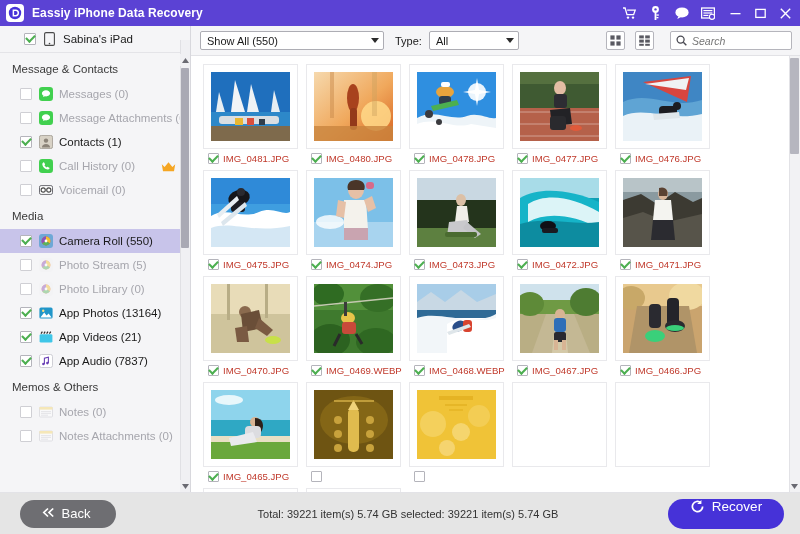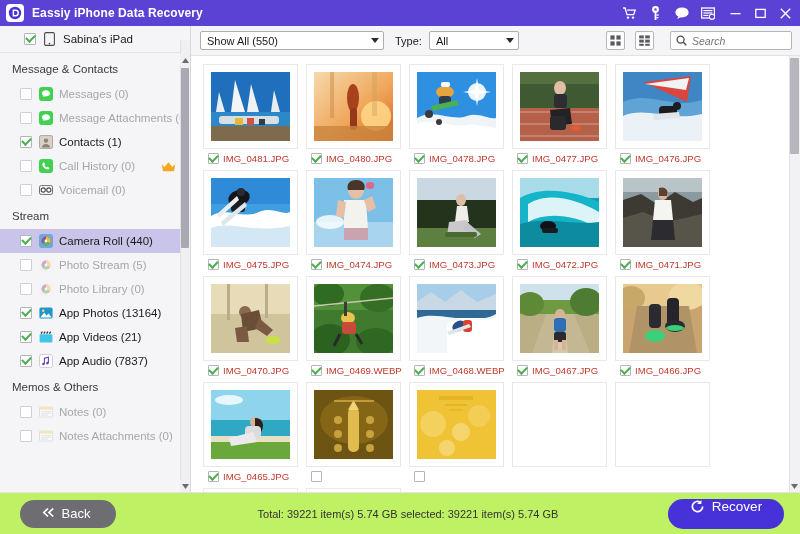--- a/index.html
+++ b/index.html
@@ -276,21 +276,21 @@
   }
   .g-down {
     position: absolute; right: 0; bottom: 0; width: 11px; height: 12px;
     display: flex; align-items: center; justify-content: center; cursor: pointer;
   }
 
   
   .footer {
     height: 42px;
     flex: none;
-    background: #bef264;
+    background: #e5e5e5;
     border-top: 1px solid #e3e3e7;
     display: flex; align-items: center;
     padding: 0 16px 0 20px;
     position: relative;
     gap: 8px;
   }
   .back-btn {
     height: 28px;
     min-width: 96px;
     background: #6e6e72;
@@ -469,35 +469,35 @@
           <div class="ic">
             <svg width="14" height="14" viewBox="0 0 14 14">
                 <rect x="0.5" y="2.6" width="13" height="8.8" rx="1.6" fill="#ffffff" stroke="#6d6d73" stroke-width="1"></rect>
                 <circle cx="4.2" cy="7" r="2.1" fill="none" stroke="#4a4a4a" stroke-width="1.1"></circle>
                 <circle cx="9.8" cy="7" r="2.1" fill="none" stroke="#4a4a4a" stroke-width="1.1"></circle>
               </svg>
           </div>
           <div class="label">Voicemail (0)</div>
         </div>
 
-        <div class="group-label">Stream</div>
+        <div class="group-label">Media</div>
 
         <div class="item selected">
           <div class="cb on"></div>
           <div class="ic">
             <svg width="14" height="14" viewBox="0 0 14 14">
                 <rect width="14" height="14" rx="3" fill="#6ea8d6"></rect>
                 <circle cx="7" cy="7" r="4.4" fill="#e64a3a"></circle>
                 <path d="M7 2.6a4.4 4.4 0 0 1 3.8 6.6L7 7z" fill="#f2c12e"></path>
                 <path d="M10.8 9.2A4.4 4.4 0 0 1 3.2 9.2L7 7z" fill="#5ab45c"></path>
                 <path d="M3.2 9.2A4.4 4.4 0 0 1 7 2.6L7 7z" fill="#8e52b5"></path>
                 <circle cx="7" cy="7" r="1.4" fill="#ffffff"></circle>
               </svg>
           </div>
-          <div class="label">Camera Roll (440)</div>
+          <div class="label">Camera Roll (550)</div>
         </div>
 
         <div class="item dim">
           <div class="cb dim"></div>
           <div class="ic dim">
             <svg width="14" height="14" viewBox="0 0 14 14">
                 <rect width="14" height="14" rx="3" fill="#f1f1f3"></rect>
                 <circle cx="7" cy="7" r="4.4" fill="#e64a3a"></circle>
                 <path d="M7 2.6a4.4 4.4 0 0 1 3.8 6.6L7 7z" fill="#f2c12e"></path>
                 <path d="M10.8 9.2A4.4 4.4 0 0 1 3.2 9.2L7 7z" fill="#5ab45c"></path>

